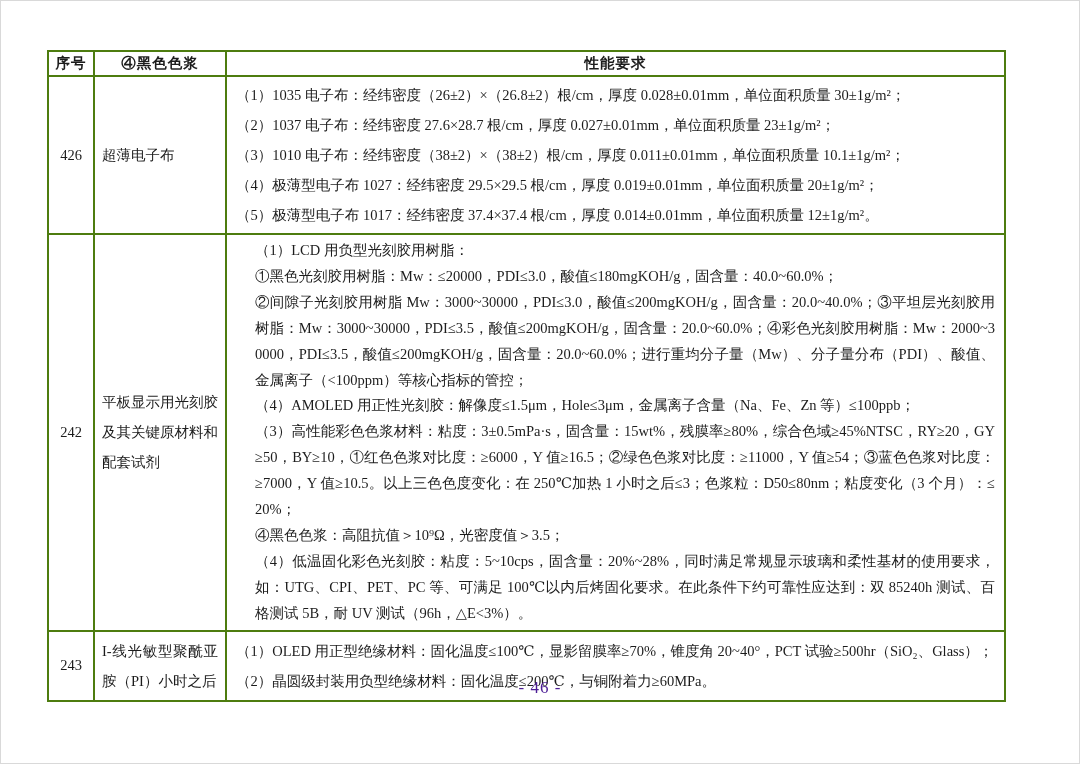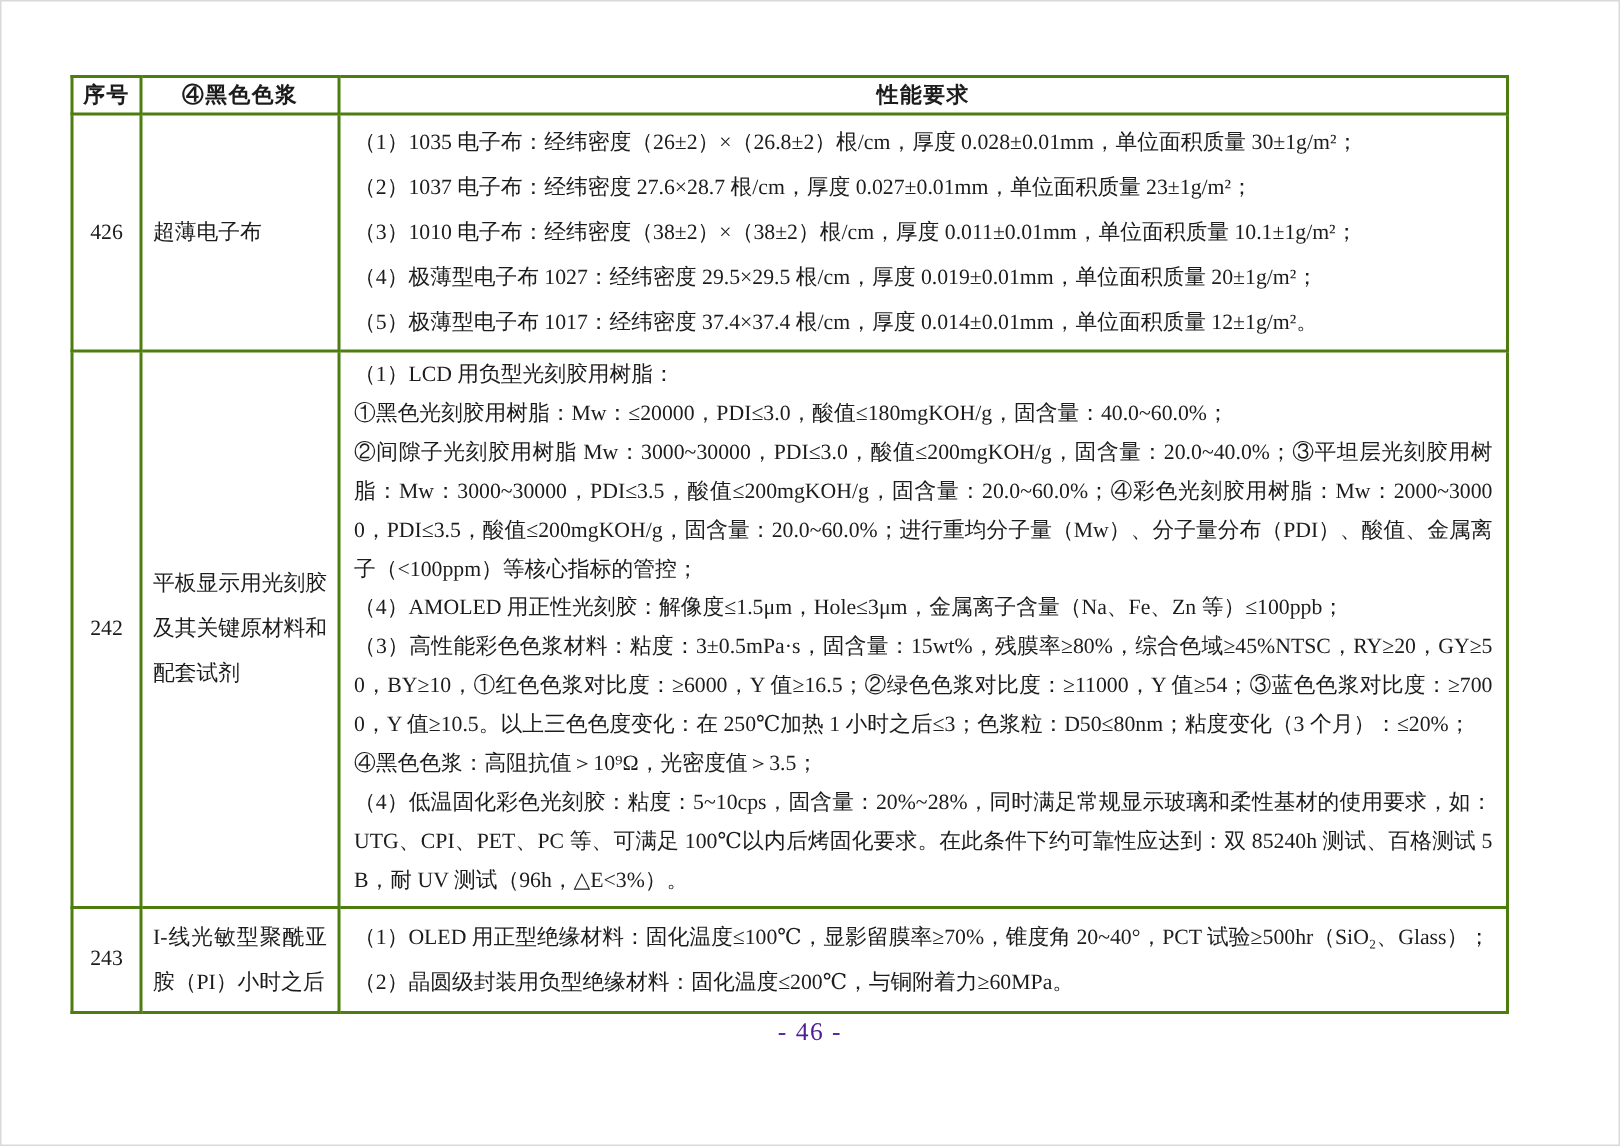--- a/index.html
+++ b/index.html
@@ -56,21 +56,21 @@
   }
   td.req p{
     margin:0;
     line-height:30px;
     text-align:justify;
     word-break:break-all;
   }
   tr.r-241 td{height:152px;}
   tr.r-242 td{height:363px;}
   tr.r-243 td{height:62px;}
-  tr.r-242 td.req p{line-height:25.9px;}
+  tr.r-242 td.req p{line-height:25.9px;margin-left:19px;}
   .footer{
     position:absolute;
     left:0;right:0;
     top:678px;
     text-align:center;
     font-size:17px;
     color:#4c1d95;
     letter-spacing:1px;
   }
 </style>

